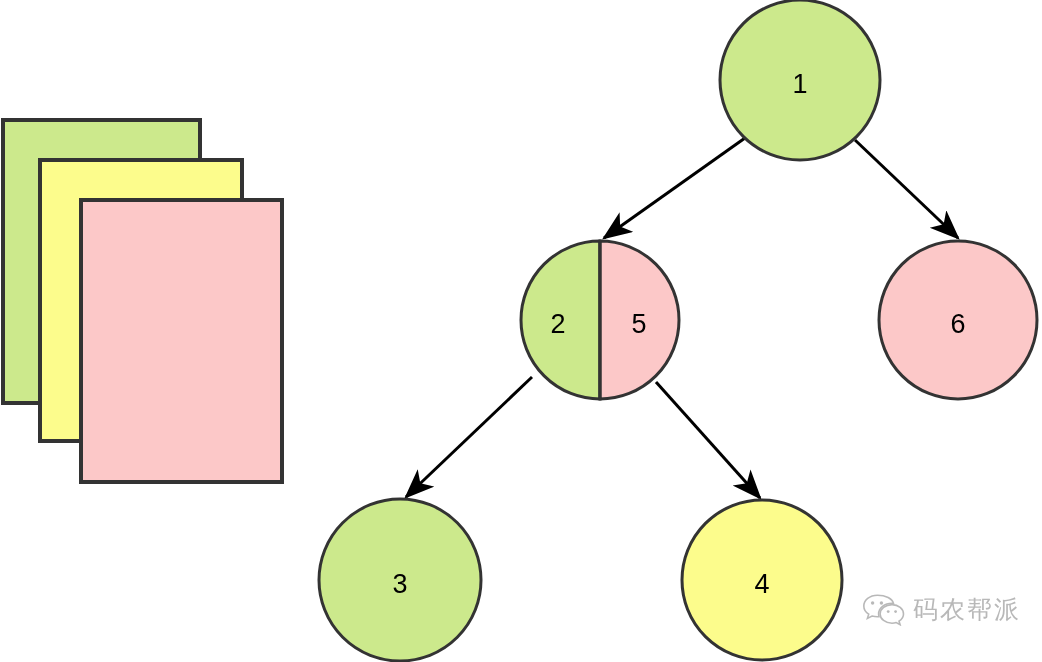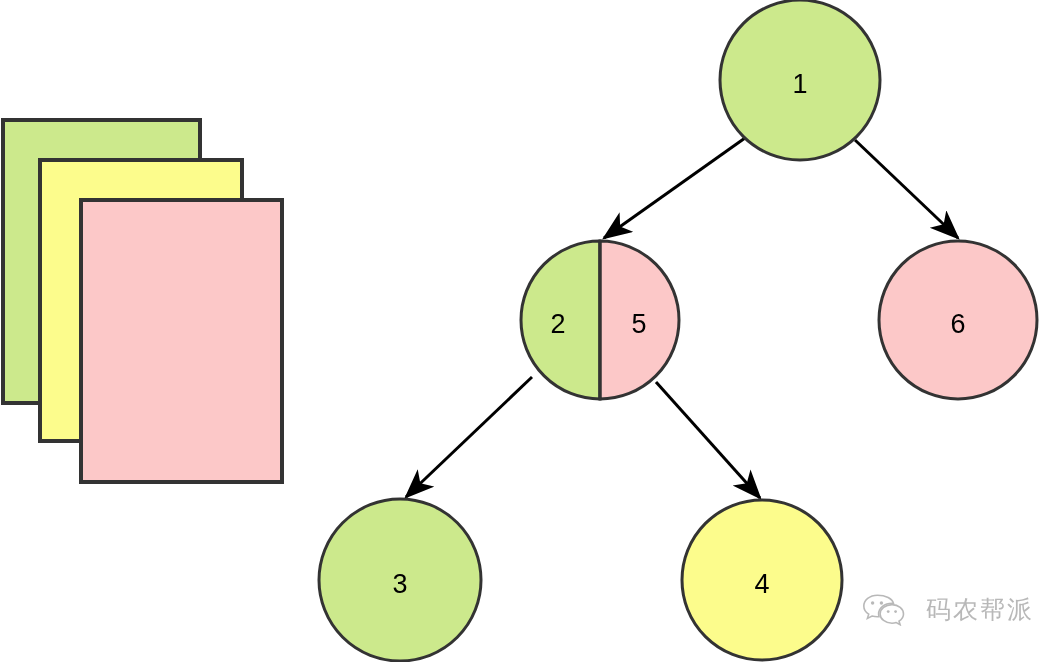--- a/index.html
+++ b/index.html
@@ -28,21 +28,21 @@
     font-family: "Liberation Sans", sans-serif;
     font-size: 27px;
     fill: #000000;
     text-anchor: middle;
     dominant-baseline: central;
   }
   .watermark {
     position: absolute;
     display: flex;
     align-items: center;
-    gap: 20px;
+    gap: 7px;
     opacity: 0.62;
   }
   .wm-text {
     font-family: "DejaVu Sans", sans-serif;
     font-size: 25px;
     letter-spacing: 2px;
     color: #8e8e8e;
     white-space: nowrap;
   }
 </style>

